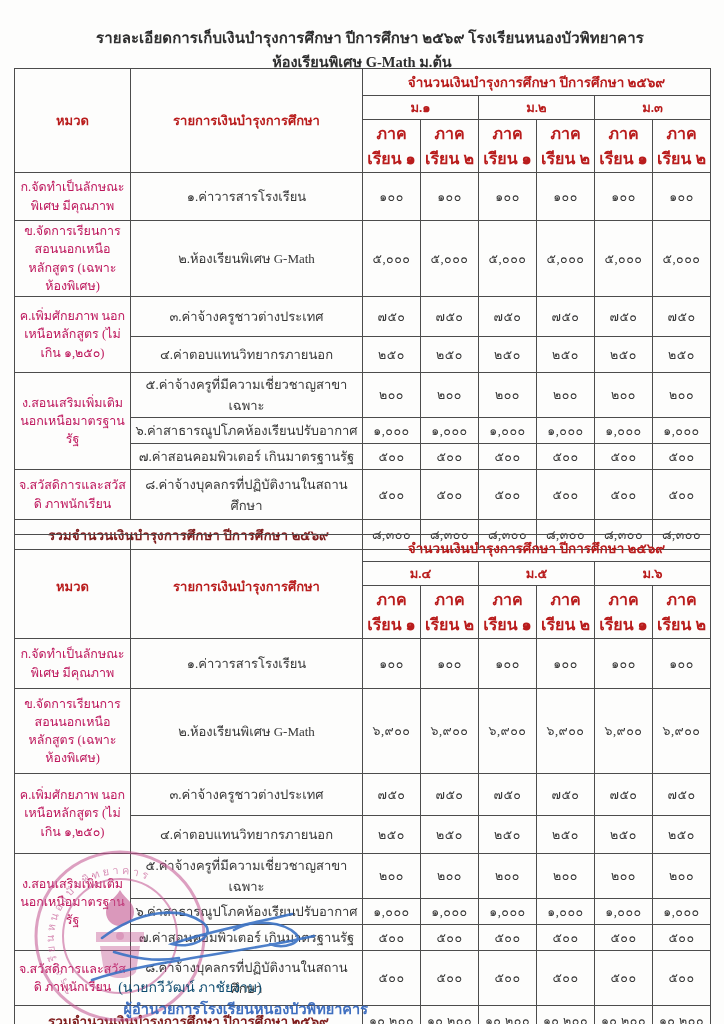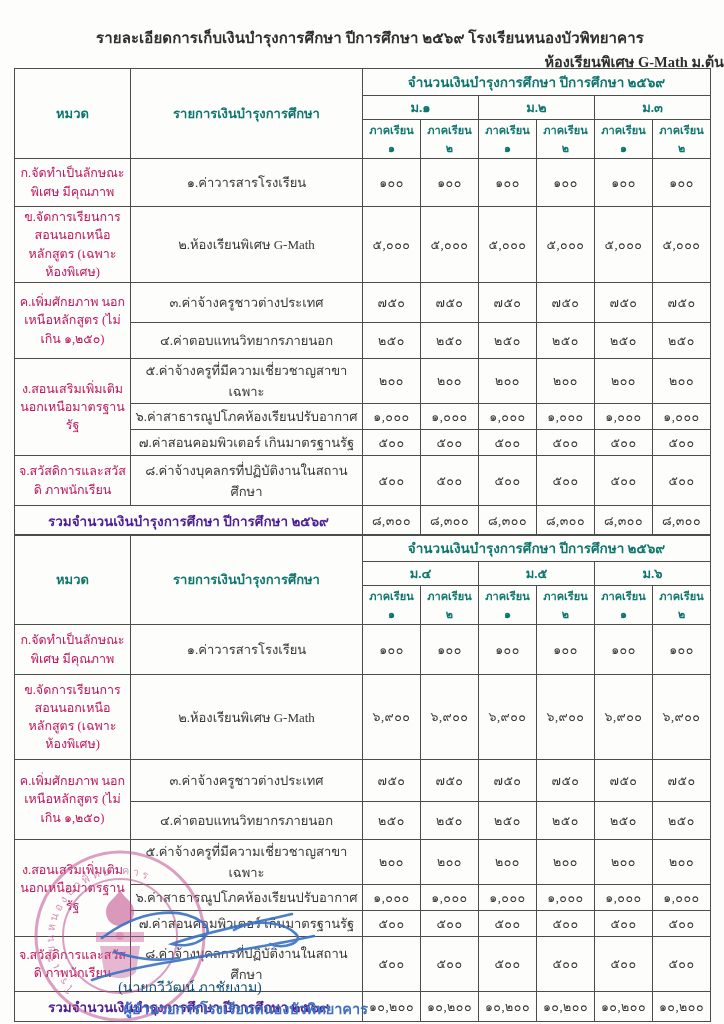--- a/index.html
+++ b/index.html
@@ -9,55 +9,55 @@
     font-family:"Liberation Serif","DejaVu Sans",sans-serif;
     color:#333;
     -webkit-font-smoothing:antialiased;
   }
   .page{position:absolute;inset:0;}
   .doc-title{
     position:absolute;top:26px;left:8px;width:724px;text-align:center;
     font-size:15px;font-weight:600;color:#2e2e2e;letter-spacing:.1px;
   }
   .tbl-subtitle{
-    position:absolute;left:0;width:724px;text-align:right;
+    position:absolute;left:0;width:724px;text-align:center;
     font-size:14.5px;font-weight:600;color:#2e2e2e;
   }
   .sub1{top:50px;}
   .sub2{top:516px;}
   table.fee{
     position:absolute;left:14px;width:696px;
     border-collapse:collapse;table-layout:fixed;
     font-size:13px;color:#383838;
   }
   table.t1{top:68px;}
   table.t2{top:534px;}
   table.fee th,table.fee td{
     border:1.4px solid #4c4c4c;
     padding:1px 3px;
     overflow:hidden;
   }
-  table.fee th{font-weight:600;color:#0f766e;}
+  table.fee th{font-weight:600;color:#b91c1c;}
   th.amount-group{height:24px;font-size:13.5px;}
   th.level{height:21px;}
-  th.term{height:20px;font-size:11px;font-weight:500;}
+  th.term{height:20px;font-size:16px;font-weight:500;}
   col.c-cat{width:116px;}
   col.c-item{width:232px;}
   col.c-val{width:58px;}
   td.cat{
     text-align:center;vertical-align:middle;font-size:12.5px;line-height:1.45;
     color:#be185d;
   }
   td.item{
     text-align:center;vertical-align:middle;padding-left:6px;font-size:13px;
   }
   td.val{text-align:center;vertical-align:middle;font-size:12.5px;letter-spacing:.5px;}
   tr.total-row td{height:27px;}
   td.total-label{
-    text-align:center;font-weight:600;font-size:13.5px;color:#4c1d95;
+    text-align:center;font-weight:600;font-size:13.5px;color:#7f1d1d;
   }
   
   .stamp{position:absolute;left:26px;top:846px;width:188px;height:180px;
     opacity:.68;pointer-events:none;}
   
   .signature{position:absolute;left:84px;top:892px;width:250px;height:100px;
     pointer-events:none;}
   .sig-name{
     position:absolute;left:30px;top:976px;width:320px;text-align:center;
     font-size:14px;color:#0c4a6e;

